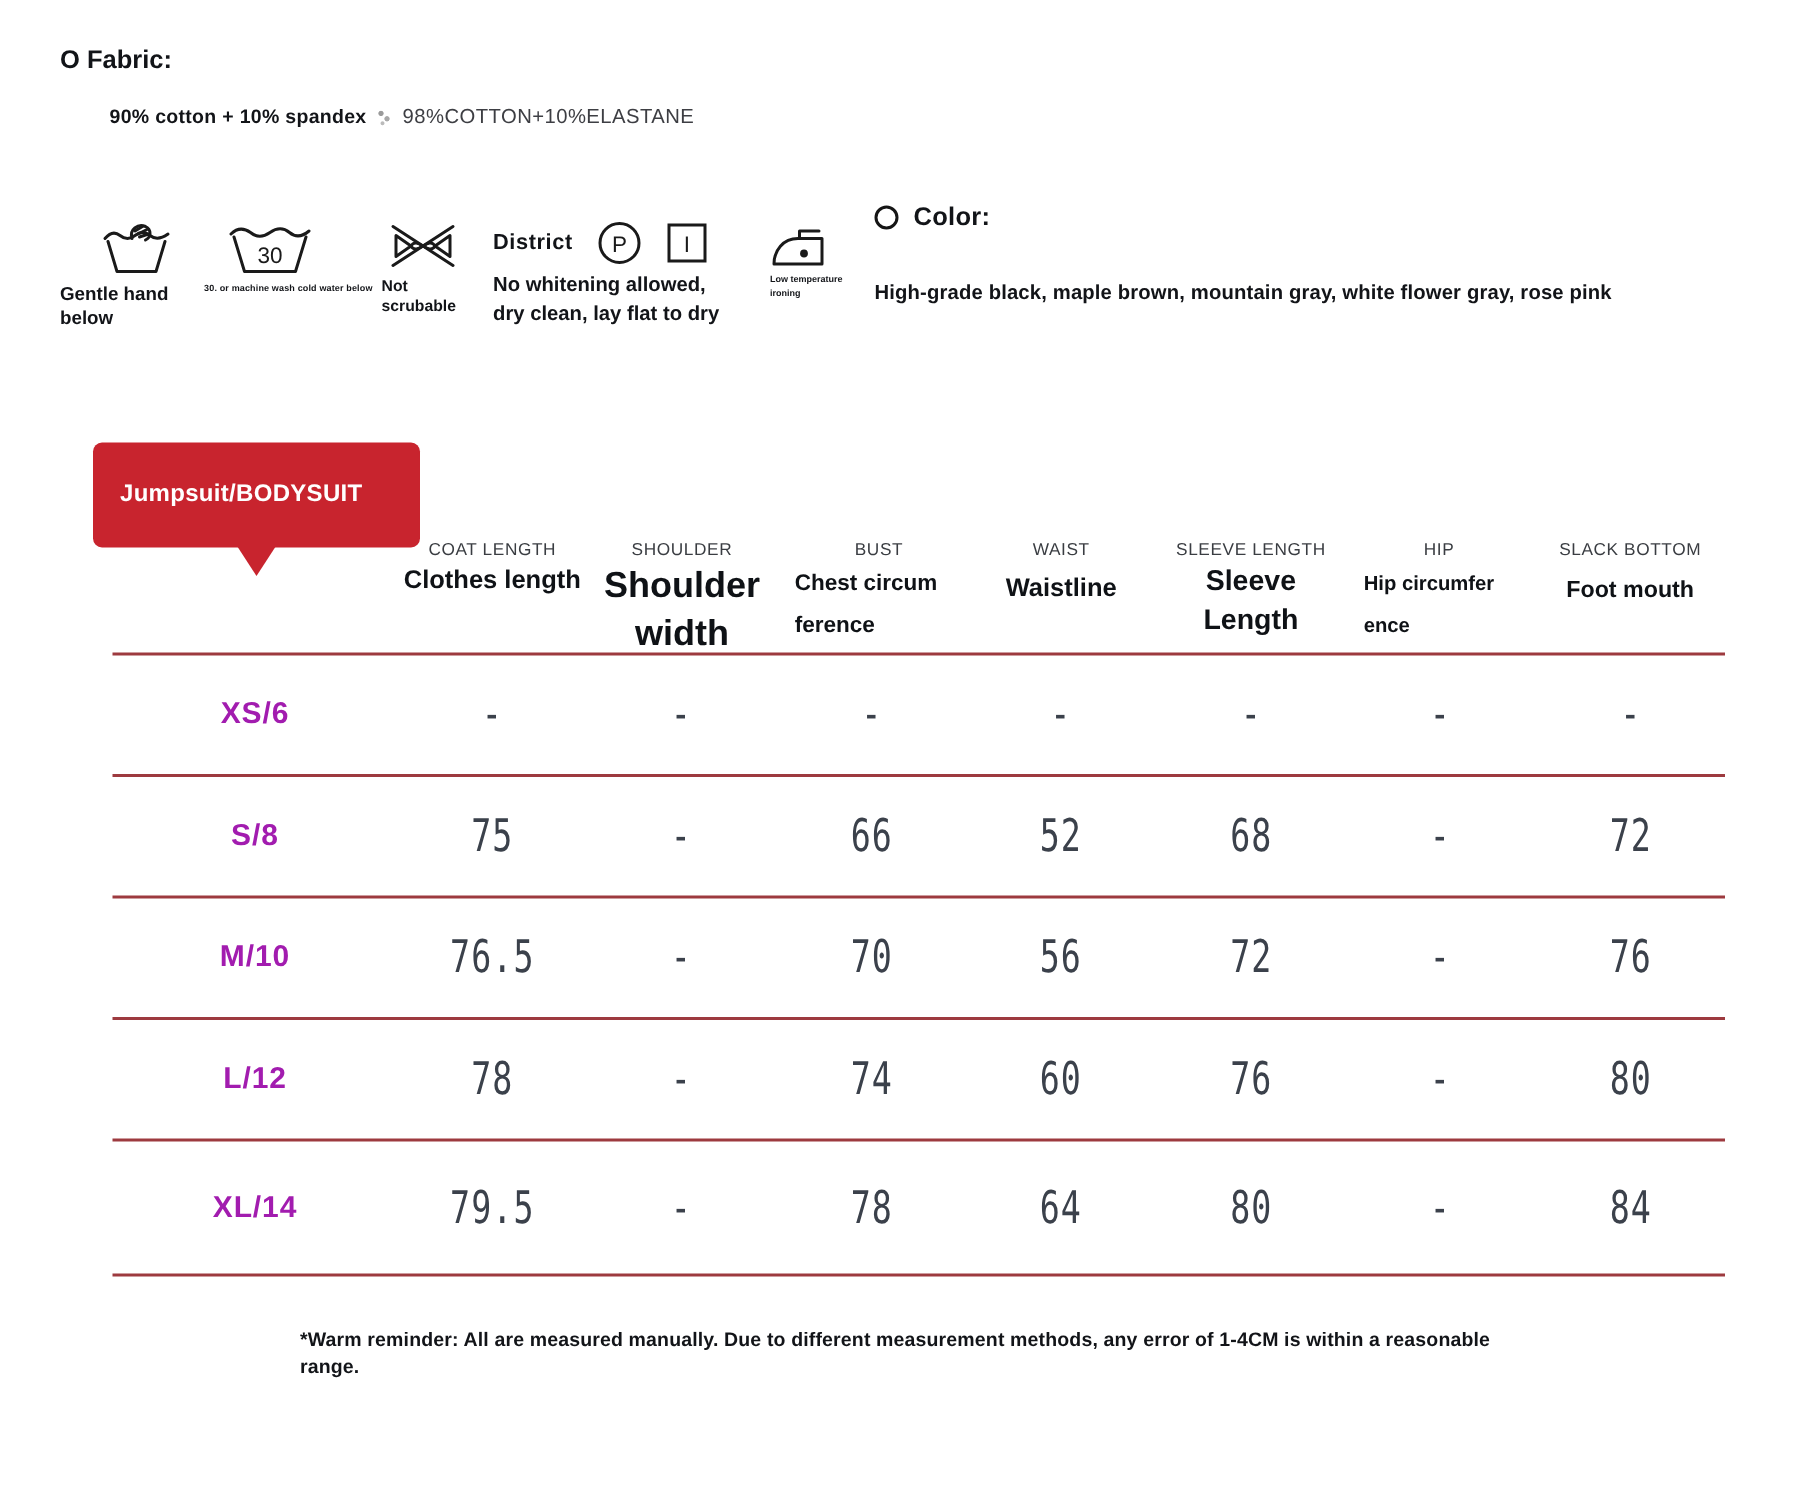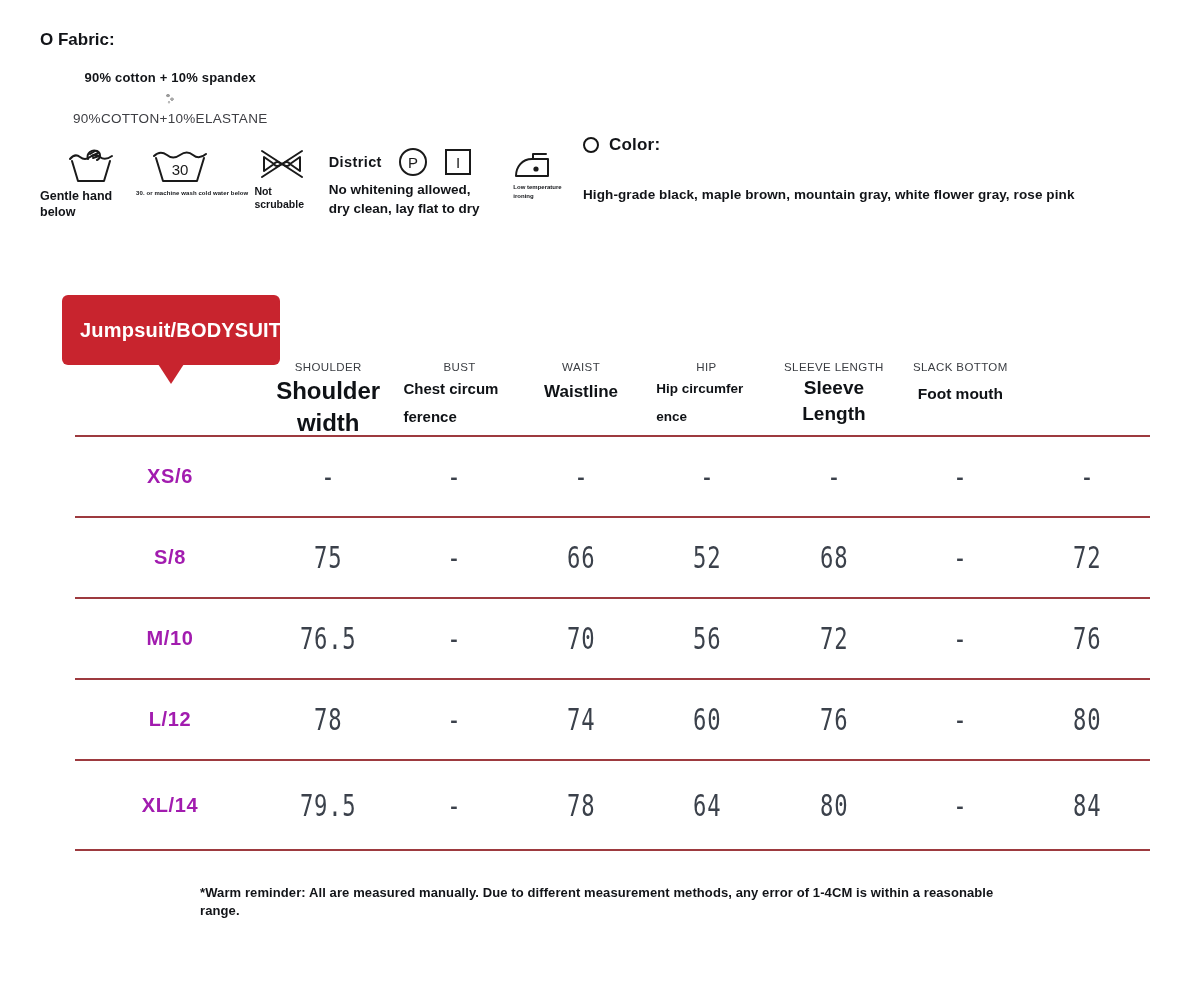--- a/index.html
+++ b/index.html
@@ -12,21 +12,21 @@
   .page{
     position:relative;width:1200px;height:949px;background:#fff;overflow:hidden;
     font-family:"Liberation Sans",sans-serif;color:var(--ink);
   }
   
   .sec-head{display:flex;align-items:center;gap:9px;font-size:17px;font-weight:bold;letter-spacing:.2px;}
   .circle-glyph{width:16px;height:16px;border:2px solid #151515;border-radius:50%;flex:0 0 auto;}
   
   .fabric{position:absolute;left:40px;top:30px;}
   .fabric-title{font-size:17px;font-weight:bold;}
-  .fabric-row{display:flex;align-items:center;gap:7px;margin:20px 0 0 33px;flex-direction:column;}
+  .fabric-row{display:flex;align-items:center;gap:7px;margin:20px 0 0 33px;}
   .comp-cn{font-size:13px;font-weight:bold;letter-spacing:.2px;}
   .comp-en{font-size:13.5px;color:#3d3e43;letter-spacing:.3px;}
   .fuzzy-mark{width:10px;height:12px;background:
     radial-gradient(circle at 30% 30%,#8a8a8a 1.5px,transparent 2px),
     radial-gradient(circle at 70% 60%,#9a9a9a 1.5px,transparent 2px),
     radial-gradient(circle at 40% 85%,#b0b0b0 1px,transparent 1.6px);
     opacity:.85;}
   
   .washing{position:absolute;left:40px;top:133px;width:530px;}
   .care-row{display:flex;align-items:flex-start;margin-top:14px;}
@@ -48,21 +48,21 @@
   .ci5{width:62px;margin-left:22px;margin-top:4px;}
   .ci5 .care-label{font-size:6px;font-weight:bold;margin-top:4px;line-height:1.5;width:52px;}
   
   .colors{position:absolute;left:583px;top:135px;width:512px;}
   .colors .sec-head{gap:10px;}
   .color-text{margin-top:31px;font-size:13.5px;font-weight:bold;line-height:1.32;letter-spacing:.1px;}
   
   .banner{
     position:absolute;left:62px;top:295px;width:218px;height:70px;
     background:var(--banner);border-radius:6px;display:flex;align-items:center;
-    padding-left:18px;color:#fff;font-size:20px;font-weight:bold;letter-spacing:.2px;
+    padding-left:18px;color:#fff;font-size:16px;font-weight:bold;letter-spacing:.2px;
   }
   .banner::after{
     content:"";position:absolute;left:96px;top:69px;width:0;height:0;
     border-left:13px solid transparent;border-right:13px solid transparent;
     border-top:20px solid var(--banner);
   }
   
   .size-table{position:absolute;left:75px;top:355px;width:1075px;}
   .thead,.tr{display:grid;grid-template-columns:190px repeat(7,1fr);}
   .thead{height:82px;border-bottom:2px solid var(--line);}
@@ -92,21 +92,21 @@
 </head>
 <body>
 
 <div class="page">
 
   <div class="fabric">
     <div class="fabric-title">O Fabric:</div>
     <div class="fabric-row">
       <span class="comp-cn">90% cotton + 10% spandex</span>
       <span class="fuzzy-mark"></span>
-      <span class="comp-en">90%COTTON+10%ELASTANE</span>
+      <span class="comp-en">98%COTTON+10%ELASTANE</span>
     </div>
   </div>
 
   <div class="washing">
     <div class="care-row">
 
       <div class="care-item ci1">
         <svg width="46" height="38" viewBox="0 0 46 38">
           <g fill="none" stroke="#1a1a1a" stroke-width="2" stroke-linecap="round" stroke-linejoin="round">
             <path d="M2,12 Q7,6 12,10 Q17,14 22,10 Q27,6 32,10 Q37,14 44,9"></path>
@@ -179,40 +179,44 @@
     <div class="color-text">High-grade black, maple brown, mountain gray, white flower gray, rose pink</div>
   </div>
 
   <div class="banner">
     <span>Jumpsuit/BODYSUIT</span>
   </div>
 
   <div class="size-table">
     <div class="thead">
       <div class="th col0"></div>
+    <div class="th col1">
+          <div class="en">COAT LENGTH</div>
+          <div class="label">Clothes length</div>
+        </div>
         <div class="th col2">
           <div class="en">SHOULDER</div>
           <div class="label">Shoulder width</div>
         </div>
         <div class="th col3">
           <div class="en">BUST</div>
           <div class="label">Chest circumference</div>
         </div>
         <div class="th col4">
           <div class="en">WAIST</div>
           <div class="label">Waistline</div>
         </div>
+        <div class="th col6">
+          <div class="en">SLEEVE LENGTH</div>
+          <div class="label">Sleeve Length</div>
+        </div>
         <div class="th col5">
           <div class="en">HIP</div>
           <div class="label">Hip circumference</div>
         </div>
-        <div class="th col6">
-          <div class="en">SLEEVE LENGTH</div>
-          <div class="label">Sleeve Length</div>
-        </div>
         <div class="th col7">
           <div class="en">SLACK BOTTOM</div>
           <div class="label">Foot mouth</div>
         </div>
       </div>
     <div class="tbody">
         <div class="tr">
           <div class="td size">XS/6</div>
           <div class="td val">-</div>
           <div class="td val">-</div>

